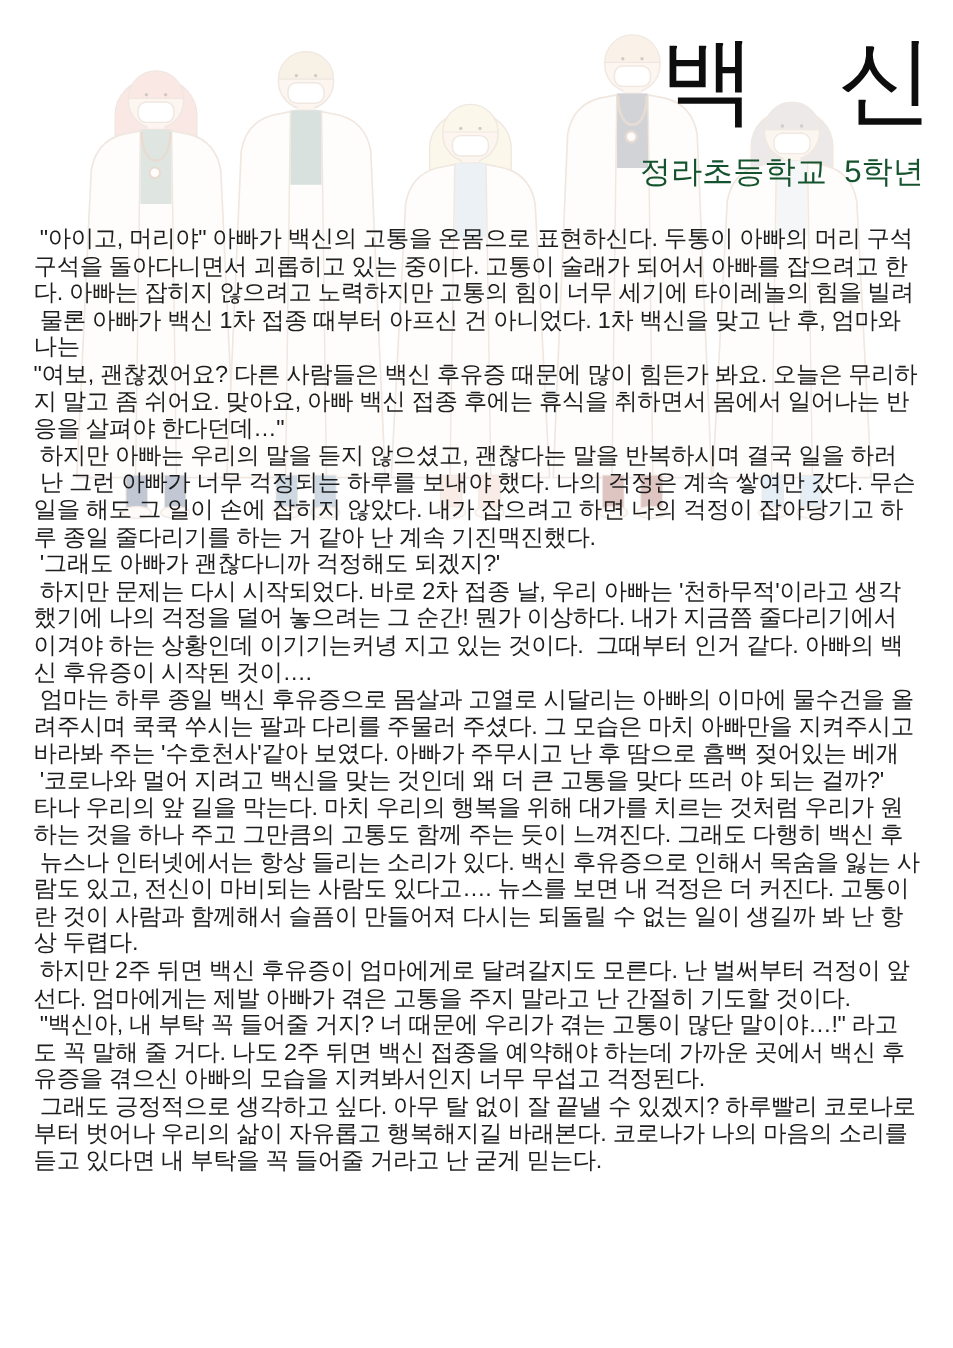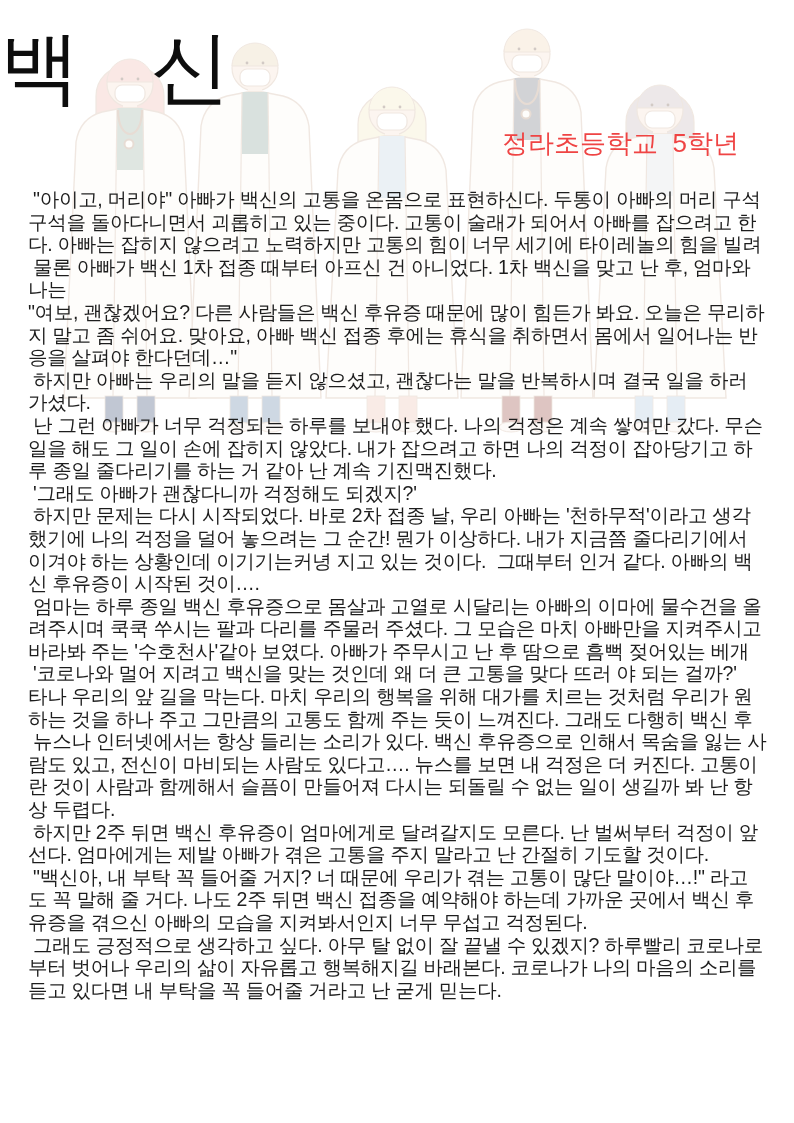--- a/index.html
+++ b/index.html
@@ -10,29 +10,29 @@
     overflow:hidden;
     font-family:"Liberation Sans","DejaVu Sans",sans-serif;
     color:#202020;
   }
   .illustration{
     position:absolute;left:0;top:0;width:794px;height:470px;
     opacity:.38;z-index:0;pointer-events:none;
   }
   .page-title{
     position:absolute;left:0;top:26px;width:780px;
-    text-align:left;
+    text-align:right;
     font-size:80px;line-height:1.05;
     font-weight:500;color:#0d0d0d;
     word-spacing:44px;letter-spacing:2px;
-    white-space:pre;z-index:2;
+    white-space:pre;z-index:2;font-family:Liberation Serif, serif;
   }
   .byline{
-    position:absolute;top:128px;right:55px;
-    font-size:26px;line-height:1.2;color:#ef4444;
+    position:absolute;top:128px;right:24px;
+    font-size:26px;line-height:1.2;color:#14532d;
     white-space:pre;z-index:2;
   }
   .body-text{
     position:absolute;left:28px;top:188px;width:760px;
     font-size:19.5px;line-height:22.6px;
     letter-spacing:-0.3px;color:#1d1d1d;
     z-index:2;
   }
   .body-text .line{white-space:pre;height:22.6px;overflow:visible;}
 </style>
@@ -138,21 +138,20 @@
   <div class="body-text">
       <div class="line"> "아이고, 머리야" 아빠가 백신의 고통을 온몸으로 표현하신다. 두통이 아빠의 머리 구석</div>
       <div class="line">구석을 돌아다니면서 괴롭히고 있는 중이다. 고통이 술래가 되어서 아빠를 잡으려고 한</div>
       <div class="line">다. 아빠는 잡히지 않으려고 노력하지만 고통의 힘이 너무 세기에 타이레놀의 힘을 빌려</div>
       <div class="line"> 물론 아빠가 백신 1차 접종 때부터 아프신 건 아니었다. 1차 백신을 맞고 난 후, 엄마와</div>
       <div class="line">나는</div>
       <div class="line">"여보, 괜찮겠어요? 다른 사람들은 백신 후유증 때문에 많이 힘든가 봐요. 오늘은 무리하</div>
       <div class="line">지 말고 좀 쉬어요. 맞아요, 아빠 백신 접종 후에는 휴식을 취하면서 몸에서 일어나는 반</div>
       <div class="line">응을 살펴야 한다던데…"</div>
       <div class="line"> 하지만 아빠는 우리의 말을 듣지 않으셨고, 괜찮다는 말을 반복하시며 결국 일을 하러</div>
-      <div class="line">가셨다.</div>
       <div class="line"> 난 그런 아빠가 너무 걱정되는 하루를 보내야 했다. 나의 걱정은 계속 쌓여만 갔다. 무슨</div>
       <div class="line">일을 해도 그 일이 손에 잡히지 않았다. 내가 잡으려고 하면 나의 걱정이 잡아당기고 하</div>
       <div class="line">루 종일 줄다리기를 하는 거 같아 난 계속 기진맥진했다.</div>
       <div class="line"> '그래도 아빠가 괜찮다니까 걱정해도 되겠지?'</div>
       <div class="line"> 하지만 문제는 다시 시작되었다. 바로 2차 접종 날, 우리 아빠는 '천하무적'이라고 생각</div>
       <div class="line">했기에 나의 걱정을 덜어 놓으려는 그 순간! 뭔가 이상하다. 내가 지금쯤 줄다리기에서</div>
       <div class="line">이겨야 하는 상황인데 이기기는커녕 지고 있는 것이다.  그때부터 인거 같다. 아빠의 백</div>
       <div class="line">신 후유증이 시작된 것이….</div>
       <div class="line"> 엄마는 하루 종일 백신 후유증으로 몸살과 고열로 시달리는 아빠의 이마에 물수건을 올</div>
       <div class="line">려주시며 쿡쿡 쑤시는 팔과 다리를 주물러 주셨다. 그 모습은 마치 아빠만을 지켜주시고</div>

